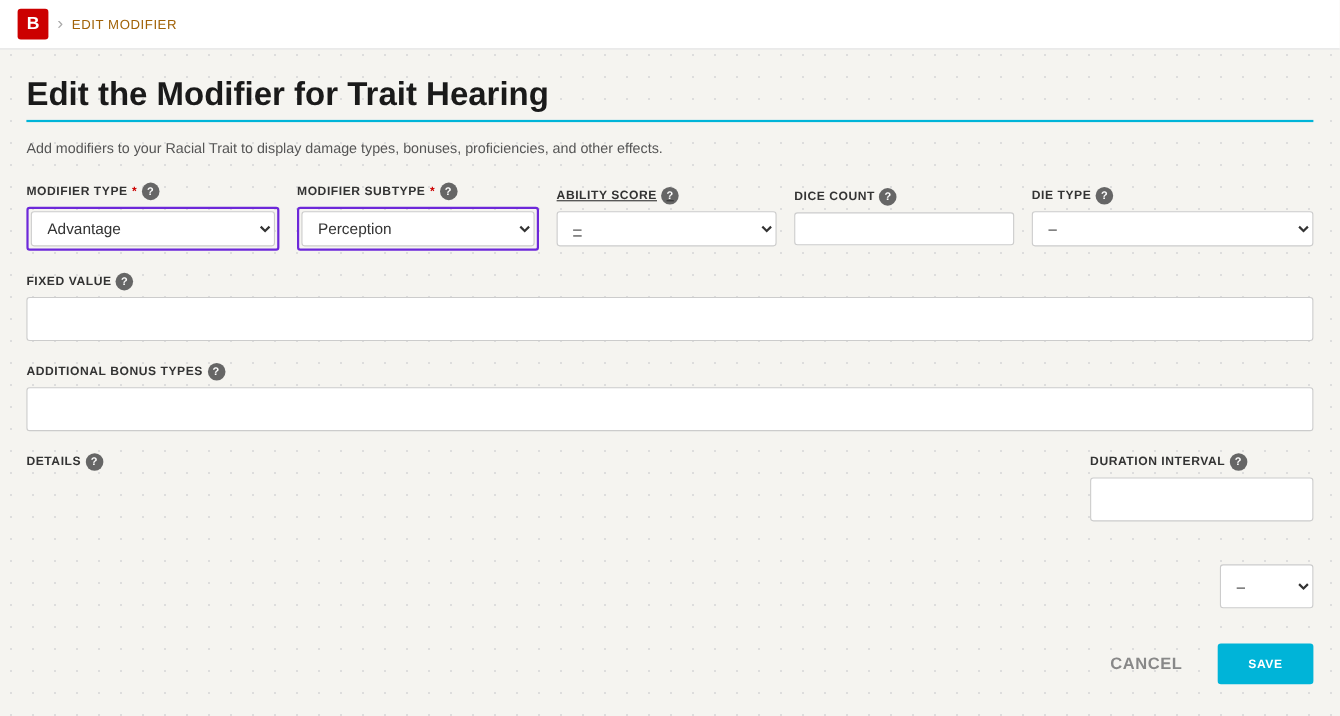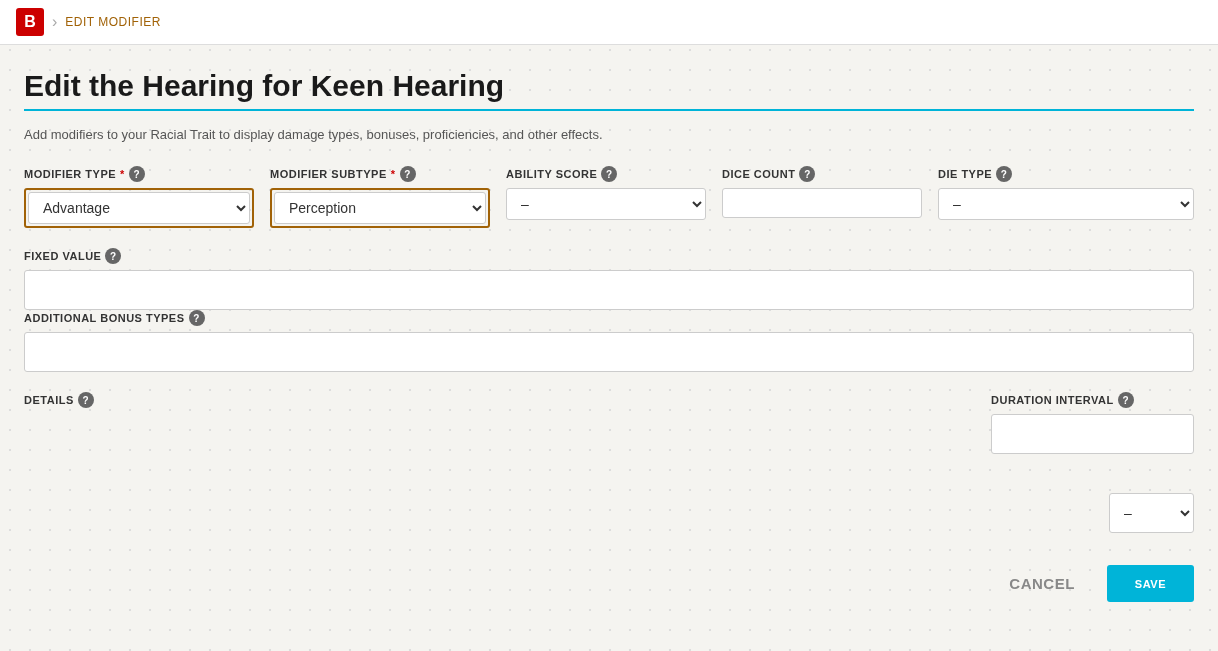--- a/index.html
+++ b/index.html
@@ -72,21 +72,21 @@
     }
 
     .form-section {
       background: transparent;
     }
 
     .field-row {
       display: flex;
       gap: 16px;
       margin-bottom: 20px;
-      align-items: flex-start;
+      align-items: center;
     }
 
     .field-group {
       display: flex;
       flex-direction: column;
       gap: 6px;
     }
 
     .field-label {
       font-size: 11px;
@@ -111,21 +111,21 @@
       height: 16px;
       border-radius: 50%;
       background: #666;
       color: #fff;
       font-size: 10px;
       font-weight: bold;
       cursor: pointer;
     }
 
     .field-bordered {
-      border: 2px solid #a16207;
+      border: 2px solid #6d28d9;
       border-radius: 3px;
       padding: 2px;
     }
 
     select, input[type="text"], input[type="number"], textarea {
       border: 1px solid #ccc;
       border-radius: 3px;
       padding: 6px 10px;
       font-size: 14px;
       color: #333;
@@ -142,32 +142,34 @@
     .modifier-type-group {
       width: 230px;
     }
 
     .modifier-subtype-group {
       width: 220px;
     }
 
     .ability-score-group {
       width: 200px;
+      text-decoration: underline;
     }
 
     .dice-count-group {
       width: 200px;
     }
 
     .die-type-group {
       flex: 1;
     }
 
     .fixed-value-group {
       width: 100%;
+      margin-bottom: 20px;
     }
 
     .fixed-value-group input {
       width: 100%;
       height: 40px;
     }
 
     .additional-bonus-group {
       width: 100%;
       margin-bottom: 20px;
@@ -249,21 +251,21 @@
 
 <div class="top-bar">
   <div class="brand-logo">
     <span>B</span>
   </div>
   <span class="breadcrumb-separator">›</span>
   <span class="breadcrumb-text">EDIT MODIFIER</span>
 </div>
 
 <div class="main-content">
-  <h1 class="page-title">Edit the Hearing for Keen Hearing</h1>
+  <h1 class="page-title">Edit the Modifier for Trait Hearing</h1>
   <div class="title-underline"></div>
   <p class="subtitle">Add modifiers to your Racial Trait to display damage types, bonuses, proficiencies, and other effects.</p>
 
   <div class="form-section">
 
     <div class="field-row">
       <div class="field-group modifier-type-group">
         <label class="field-label">
           <span>MODIFIER TYPE</span>
           <span class="required-star">*</span>

